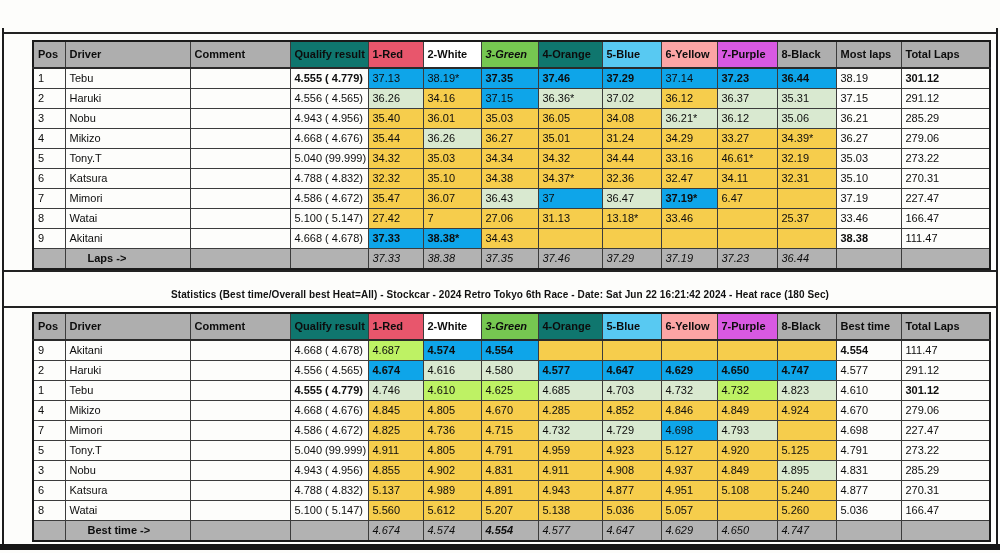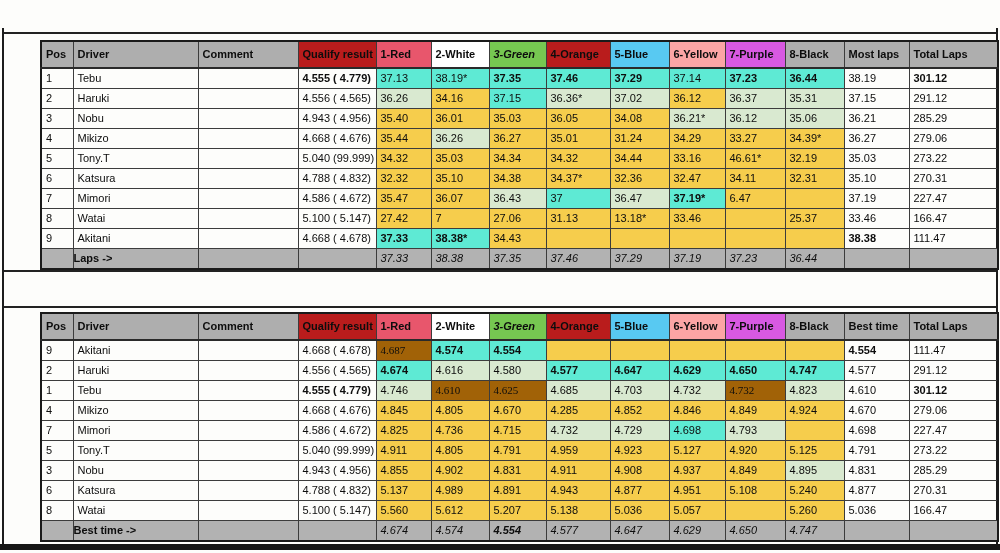--- a/index.html
+++ b/index.html
@@ -9,43 +9,43 @@
   .edge-left{left:2px;}
   .edge-right{right:2px;}
   .edge-bottom{position:absolute;left:0;right:0;bottom:3px;height:6px;background:#161616;}
   .title{position:absolute;left:0;width:100%;text-align:center;font-size:10px;font-weight:bold;color:#111;letter-spacing:.1px;}
   .title-1{top:15px;}
   .title-2{top:289px;}
   .rule{position:absolute;left:4px;right:4px;height:2px;background:#222;}
   .rule-1{top:32px;}
   .rule-2{top:270px;}
   .rule-3{top:306px;}
-  table.stats{position:absolute;left:40px;border-collapse:collapse;table-layout:fixed;width:957px;font-size:11px;color:#0d0d0d;}
+  table.stats{position:absolute;left:32px;border-collapse:collapse;table-layout:fixed;width:957px;font-size:11px;color:#0d0d0d;}
   .table-1{top:40px;}
   .table-2{top:312px;}
   table.stats th,table.stats td{border:1px solid #3c3c3c;padding:0 4px;overflow:hidden;white-space:nowrap;text-align:left;height:19px;line-height:19px;}
   table.stats{border:2px solid #1a1a1a;}
   table.stats thead th{height:25px;line-height:25px;font-weight:bold;border-bottom:2px solid #2a2a2a;}
   
   .hc-gray{background:#aeaeae;}
   .hc-red{background:#e8566c;}
   .hc-white{background:#ffffff;}
   .hc-green{background:#76c751;font-style:italic;}
-  .hc-orange{background:#b91c1c;margin-top:40px;}
+  .hc-orange{background:#0f766e;margin-top:40px;}
   .hc-blue{background:#58c9f2;}
   .hc-yellow{background:#fca5a5;}
   .hc-purple{background:#d859e2;}
   
-  .c-g{background:#5eead4;}
-  .c-m{background:#a16207;font-family:Liberation Serif, serif;}
+  .c-g{background:#0ea5e9;}
+  .c-m{background:#bef264;}
   .c-p{background:#d9e9d0;}
   .c-y{background:#f6cd4c;}
   .bold{font-weight:bold;}
   tr.footer td{background:#b2b2b2;font-style:italic;}
-  tr.footer td.flabel{font-style:normal;font-weight:bold;padding-left:0;}
+  tr.footer td.flabel{font-style:normal;font-weight:bold;padding-left:22px;}
 </style>
 </head>
 <body>
 
 <div class="page">
   <div class="edge-v edge-left"></div>
   <div class="edge-v edge-right"></div>
   <div class="edge-bottom"></div>
 
   <div class="rule rule-1"></div>
@@ -244,20 +244,21 @@
           <td>37.19</td>
           <td>37.23</td>
           <td>36.44</td>
           <td></td>
           <td></td>
         </tr>
       </tfoot>
     </table>
 
   <div class="rule rule-2"></div>
+  <div class="title title-2">Statistics (Best time/Overall best Heat=All) - Stockcar - 2024 Retro Tokyo 6th Race - Date: Sat Jun 22 16:21:42 2024 - Heat race (180 Sec)</div>
   <div class="rule rule-3"></div>
   <table class="stats table-2">
       <colgroup>
         <col style="width: 32px;">
         <col style="width: 125px;">
         <col style="width: 100px;">
         <col style="width: 78px;">
         <col style="width: 55px;">
         <col style="width: 58px;">
         <col style="width: 57px;">

